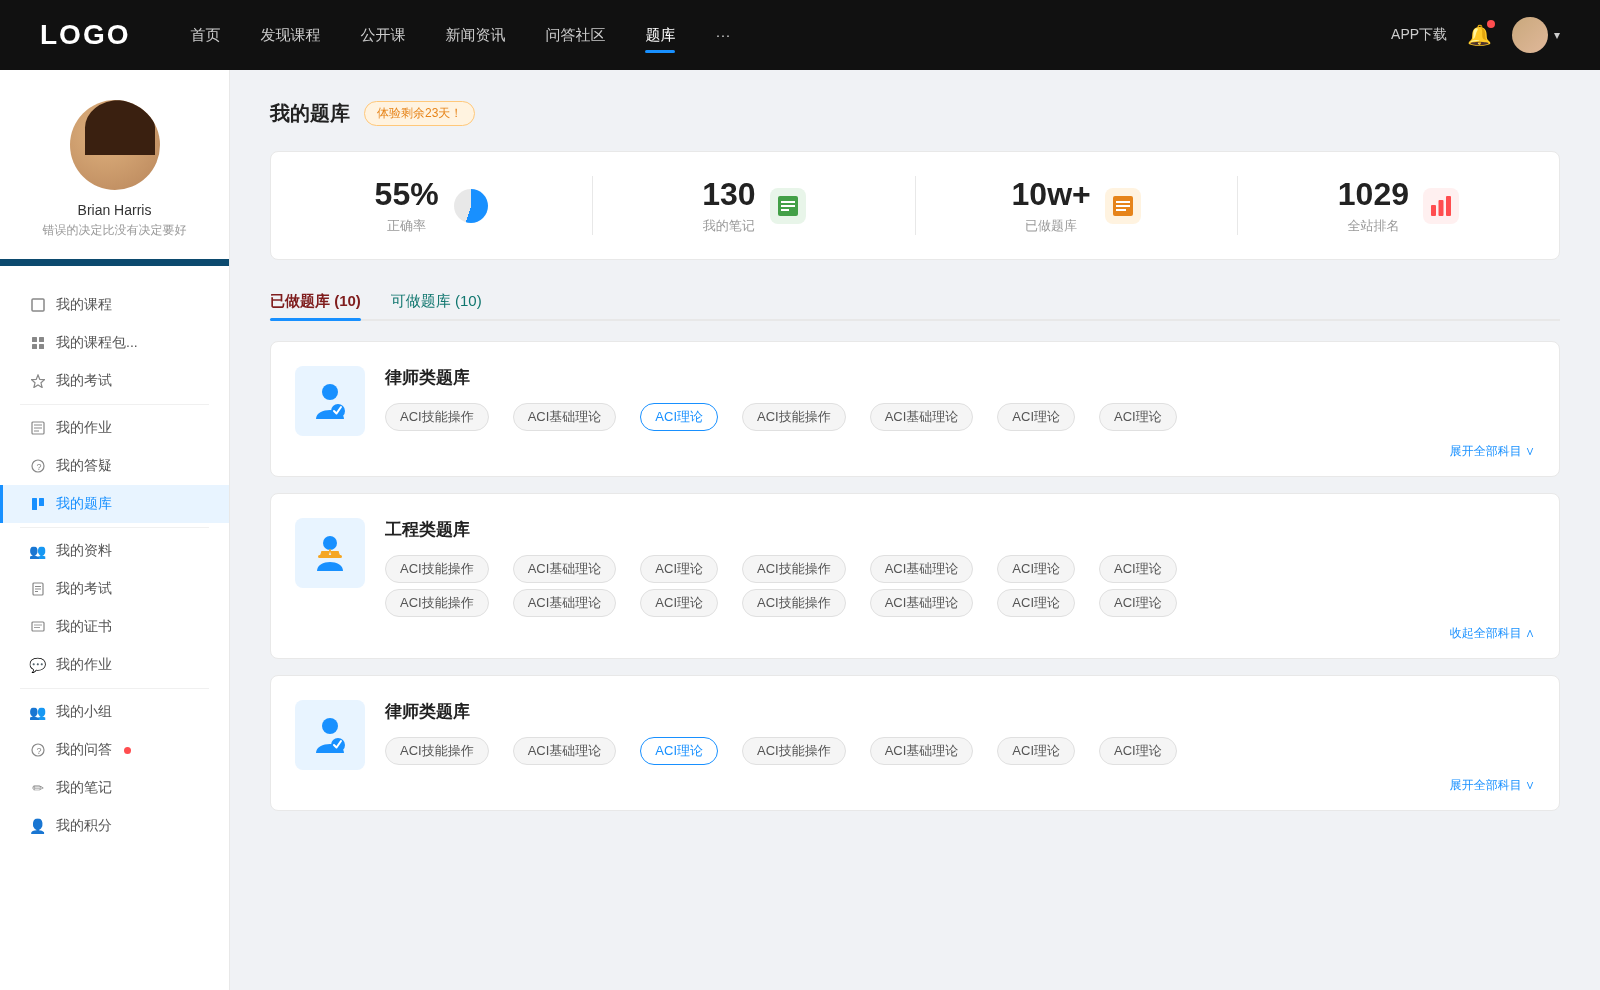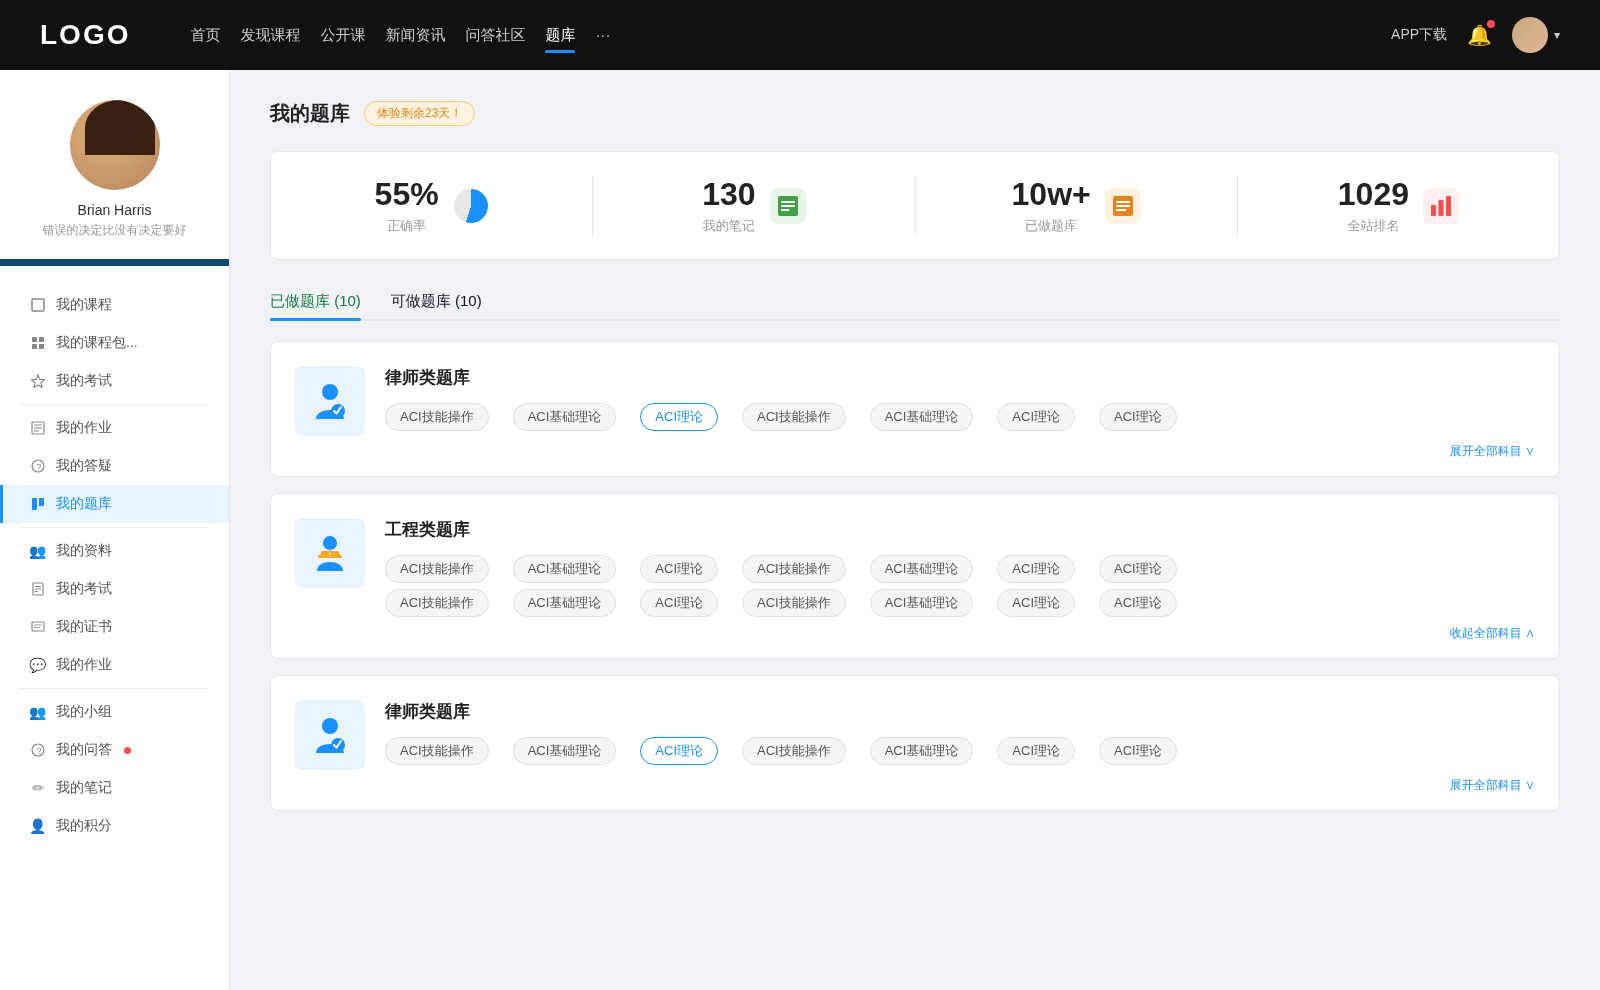--- a/index.html
+++ b/index.html
@@ -18,21 +18,21 @@
     }
     .navbar-logo {
       color: #fff;
       font-size: 28px;
       font-weight: bold;
       margin-right: 60px;
       letter-spacing: 2px;
     }
     .navbar-nav {
       display: flex;
-      gap: 20px;
+      gap: 40px;
       flex: 1;
     }
     .navbar-nav .nav-item {
       color: #ccc;
       font-size: 15px;
       cursor: pointer;
       padding: 4px 0;
       position: relative;
     }
     .navbar-nav .nav-item.active {
@@ -267,28 +267,28 @@
 
     
     .tab-bar {
       display: flex;
       gap: 30px;
       margin-bottom: 20px;
       border-bottom: 2px solid #e8e8e8;
     }
     .tab-item {
       font-size: 15px;
-      color: #0f172a;
+      color: #0f766e;
       padding: 8px 0;
       cursor: pointer;
       position: relative;
     }
     .tab-item.active {
-      color: #15803d;
-      font-weight: 400;
+      color: #7f1d1d;
+      font-weight: 700;
     }
     .tab-item.active::after {
       content: '';
       position: absolute;
       bottom: -2px; left: 0; right: 0;
       height: 3px;
       background: #1890ff;
       border-radius: 2px;
     }
 

